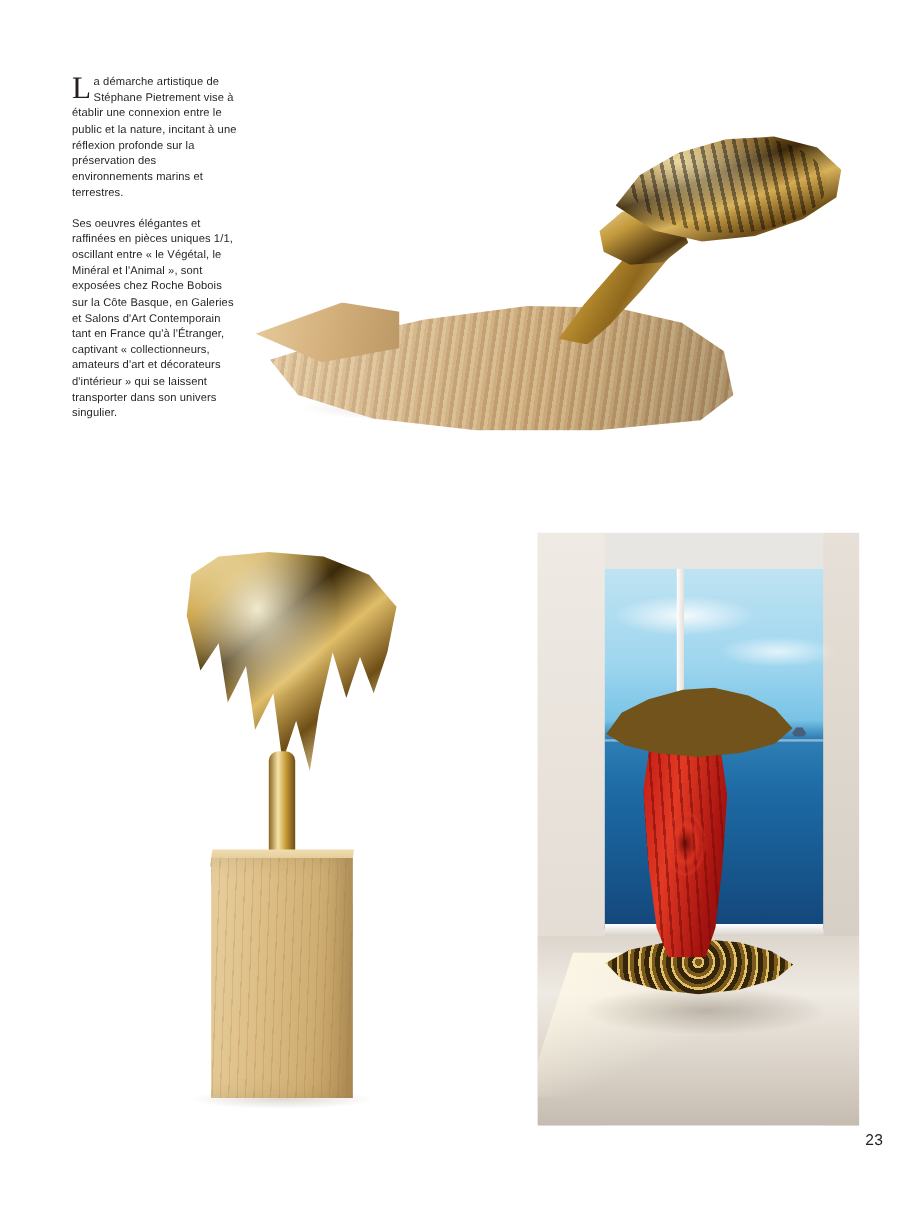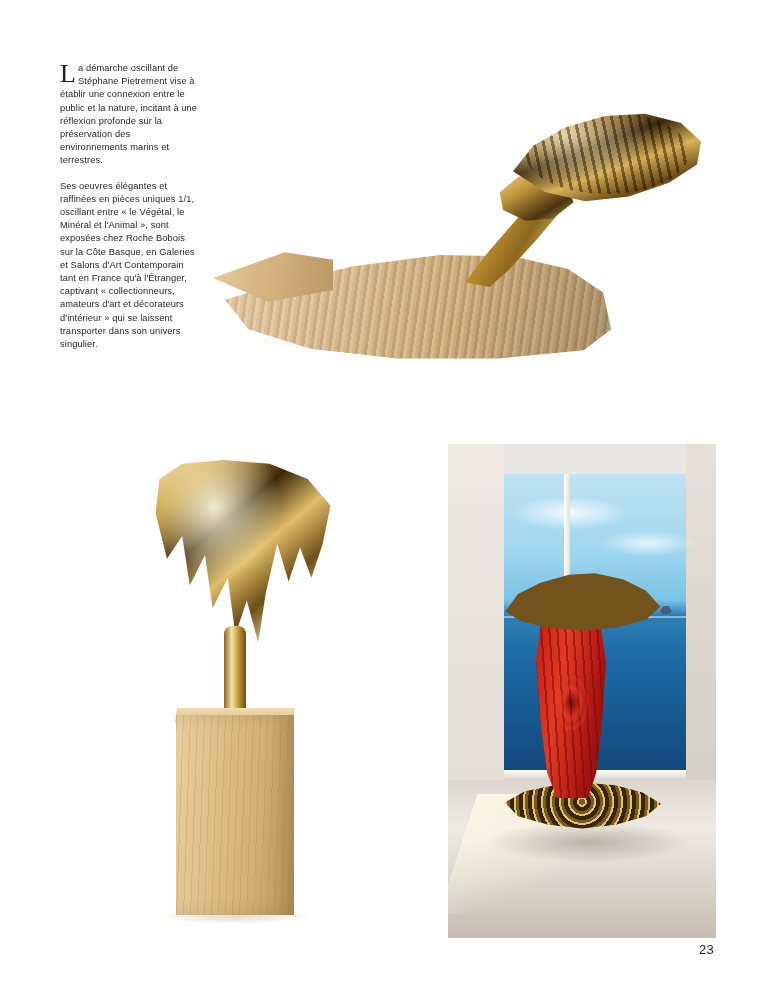--- a/index.html
+++ b/index.html
@@ -340,34 +340,34 @@
   .room-shadow {
     position: absolute;
     left: 40px; top: 378px;
     width: 200px; height: 40px;
     background: radial-gradient(ellipse at center, rgba(60,45,25,0.28) 0%, rgba(60,45,25,0) 72%);
   }
 
   
   .page-number {
     position: absolute;
-    right: 54px;
+    right: 32px;
     bottom: 48px;
     font-size: 13px;
     color: #231f20;
     letter-spacing: 0.02em;
   }
 </style>
 </head>
 <body>
 
 <div class="page">
 
   <div class="text-column">
-    <p class="para first"><span class="dropcap">L</span><span>a démarche oscillant de Stéphane Pietrement vise à établir une connexion entre le public et la nature, incitant à une réflexion profonde sur la préservation des environnements marins et terrestres.</span></p>
+    <p class="para first"><span class="dropcap">L</span><span>a démarche artistique de Stéphane Pietrement vise à établir une connexion entre le public et la nature, incitant à une réflexion profonde sur la préservation des environnements marins et terrestres.</span></p>
     <p class="para">Ses oeuvres élégantes et raffinées en pièces uniques 1/1, oscillant entre « le Végétal, le Minéral et l'Animal », sont exposées chez Roche Bobois sur la Côte Basque, en Galeries et Salons d'Art Contemporain tant en France qu'à l'Étranger, captivant « collectionneurs, amateurs d'art et décorateurs d'intérieur » qui se laissent transporter dans son univers singulier.</p>
   </div>
 
   <div class="img-box" id="img-top">
     <div class="wood-shadow"></div>
     <div class="wood-base"></div>
     <div class="wood-tip"></div>
     <div class="gold-stem"></div>
     <div class="gold-head"></div>
     <div class="gold-fin"></div>

